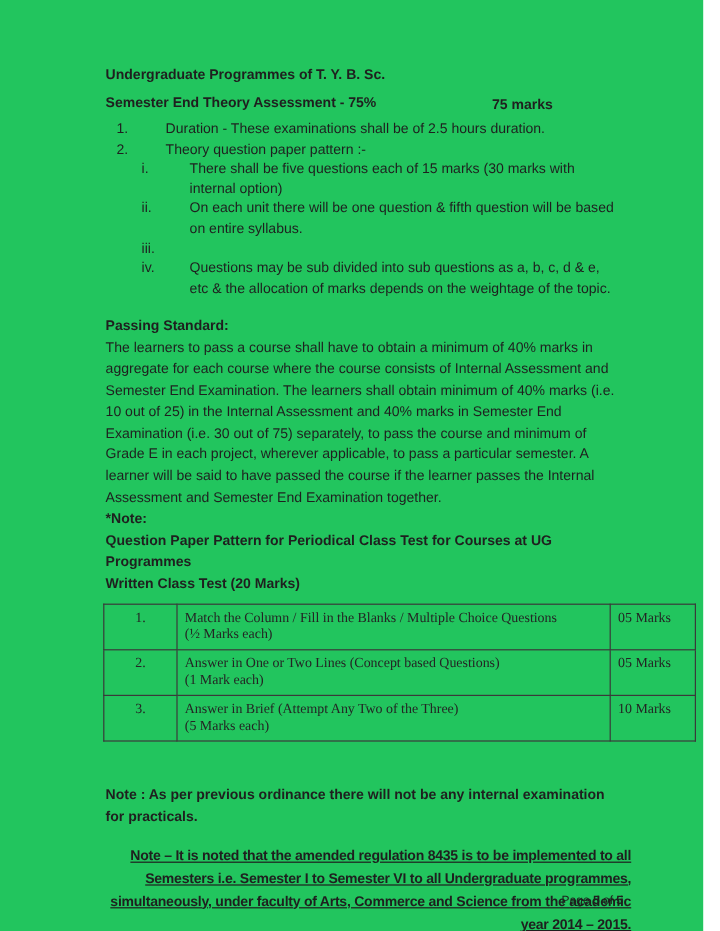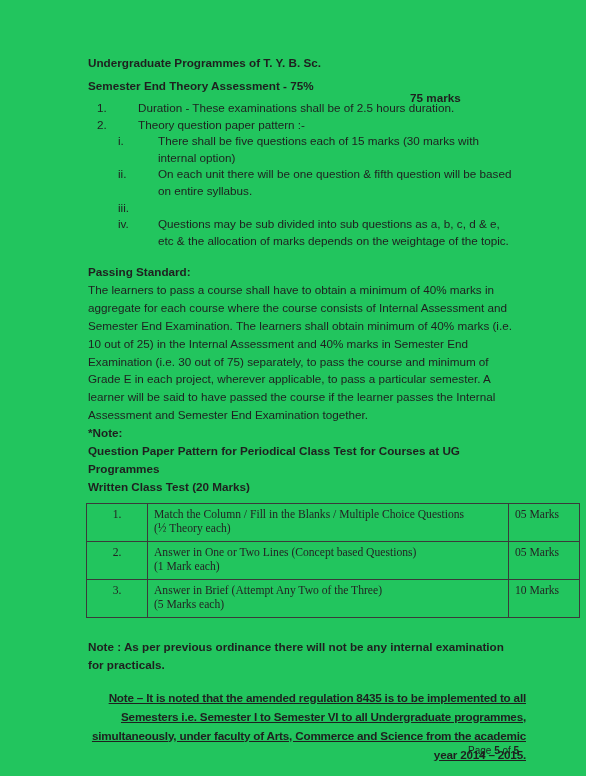--- a/index.html
+++ b/index.html
@@ -11,21 +11,21 @@
     color:#1f1f1f;
     font-size:11.7px;
     line-height:17.4px;
     overflow:hidden;
     text-decoration:underline;
   }
   .content{position:absolute;left:88px;top:53px;width:426px;}
   .b{font-weight:bold;}
   .title{font-weight:bold;line-height:20px;margin-bottom:3px;}
   .subtitle-row{position:relative;font-weight:bold;line-height:20px;margin-bottom:4px;}
-  .marks-right{position:absolute;left:322px;top:12px;white-space:nowrap;}
+  .marks-right{position:absolute;left:322px;top:2px;white-space:nowrap;}
   .li{display:flex;line-height:16.6px;}
   .li .num{flex:none;width:21px;margin-left:9px;}
   .li .txt{flex:1;margin-left:20px;}
   .li.sub .num{margin-left:30px;width:20px;}
   .heading{font-weight:bold;margin-top:14px;line-height:18px;}
   .para{line-height:17.8px;}
   .note-star{font-weight:bold;line-height:18px;}
   .qpp{font-weight:bold;line-height:18px;}
   table.marks-table{
     border-collapse:collapse;
@@ -37,21 +37,21 @@
     color:#242424;
     table-layout:fixed;
   }
   table.marks-table td{
     border:1px solid #3a3a3a;
     vertical-align:top;
     padding:4px 6px 5px;
   }
   td.c-num{width:48px;text-align:center;}
   td.c-marks{width:58px;padding-left:9px;}
-  .note1{font-weight:bold;margin-top:20px;line-height:18.4px;}
+  .note1{font-weight:bold;margin-top:36px;line-height:18.4px;}
   .note2{
     font-weight:bold;
     margin-top:13px;
     line-height:19px;
     text-decoration:underline;
     letter-spacing:-0.2px;
     width:438px;
     text-align:right;
   }
   .footer{position:absolute;left:468px;top:744px;font-size:10px;line-height:14px;white-space:nowrap;}
@@ -100,21 +100,21 @@
     <div class="note-star">*Note:</div>
     <div class="qpp">Question Paper Pattern for Periodical Class Test for Courses at UG Programmes</div>
     <div class="qpp">Written Class Test (20 Marks)</div>
 
     <table class="marks-table">
       <tbody>
         <tr>
           <td class="c-num">1.</td>
           <td class="c-desc">
             <div>Match the Column / Fill in the Blanks / Multiple Choice Questions</div>
-            <div>(½ Theory each)</div>
+            <div>(½ Marks each)</div>
           </td>
           <td class="c-marks">05 Marks</td>
         </tr>
         <tr>
           <td class="c-num">2.</td>
           <td class="c-desc">
             <div>Answer in One or Two Lines (Concept based Questions)</div>
             <div>(1 Mark each)</div>
           </td>
           <td class="c-marks">05 Marks</td>

